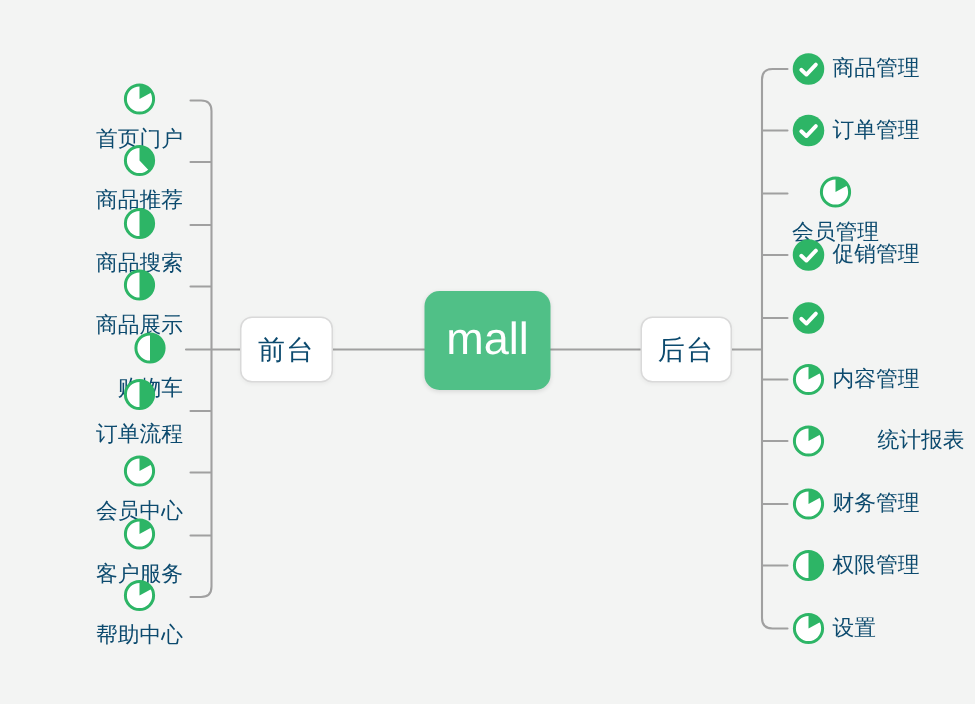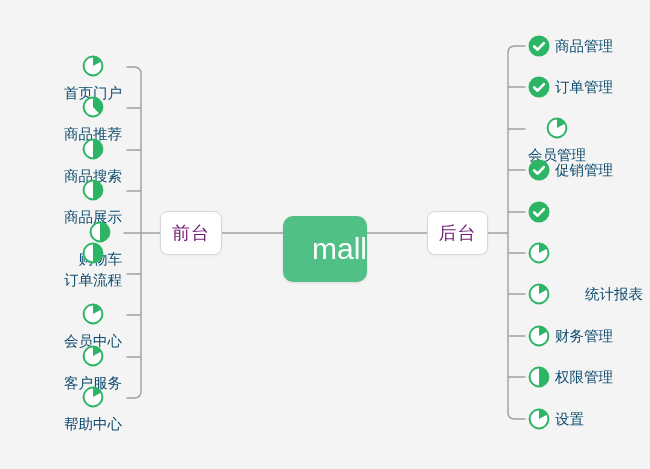--- a/index.html
+++ b/index.html
@@ -7,30 +7,29 @@
     position:relative;width:650px;height:469px;overflow:hidden;
     background:#f3f4f3;
     font-family:"Liberation Sans","DejaVu Sans",sans-serif;
   }
   .connector-svg{position:absolute;left:0;top:0;width:650px;height:469px;}
   .node{
     position:absolute;box-sizing:border-box;display:flex;
     align-items:center;justify-content:center;
     background:#ffffff;border:1px solid #d9d9d9;border-radius:8px;
     box-shadow:0 1px 3px rgba(0,0,0,0.05);
-    color:#701a75;font-size:18px;letter-spacing:1px;cursor:pointer;
+    color:#0c4a6e;font-size:18px;letter-spacing:1px;cursor:pointer;
   }
   .node-front{left:160px;top:211px;width:62px;height:44px;}
   .node-back{left:427px;top:211px;width:61px;height:44px;}
   .node-root{
-    left:283px;top:216px;width:84px;height:66px;
+    left:283px;top:194px;width:84px;height:66px;
     background:#50c087;border:none;border-radius:10px;
     color:#ffffff;font-size:30px;letter-spacing:0;
     box-shadow:0 1px 3px rgba(0,0,0,0.10);
-    justify-content:flex-end;
   }
   .row{
     position:absolute;height:24px;display:flex;align-items:center;
     gap:5px;cursor:pointer;white-space:nowrap;
   }
   .row.left{transform:translateY(-12px);flex-direction:column;}
   .row.right{transform:translateY(-12px);}
   .row .icon{width:22px;height:22px;display:inline-flex;flex:0 0 auto;}
   .row .label{font-size:14.5px;color:#0c4a6e;line-height:22px;}
 </style>
@@ -84,21 +83,21 @@
       </div>
       <div class="row left" style="top: 233px; right: 528px;">
         <span class="icon">
           <svg width="22" height="22" viewBox="0 0 22 22">
             <circle cx="11" cy="11" r="9.4" fill="#ffffff" stroke="#2db566" stroke-width="2"></circle>
             <path d="M11 11 L11 1.5999999999999996 A9.4 9.4 0 0 1 11.00 20.40 Z" fill="#2db566"></path>
           </svg>
         </span>
         <span class="label">购物车</span>
       </div>
-      <div class="row left" style="top: 279px; right: 528px; justify-content: flex-end;">
+      <div class="row left" style="top: 264px; right: 528px;">
         <span class="icon">
           <svg width="22" height="22" viewBox="0 0 22 22">
             <circle cx="11" cy="11" r="9.4" fill="#ffffff" stroke="#2db566" stroke-width="2"></circle>
             <path d="M11 11 L11 1.5999999999999996 A9.4 9.4 0 0 1 11.00 20.40 Z" fill="#2db566"></path>
           </svg>
         </span>
         <span class="label">订单流程</span>
       </div>
       <div class="row left" style="top: 315px; right: 528px;">
         <span class="icon">
@@ -173,20 +172,21 @@
           </svg>
         </span>
       </div>
       <div class="row right" style="top: 253px; left: 528px;">
         <span class="icon">
           <svg width="22" height="22" viewBox="0 0 22 22">
             <circle cx="11" cy="11" r="9.4" fill="#ffffff" stroke="#2db566" stroke-width="2"></circle>
             <path d="M11 11 L11 1.5999999999999996 A9.4 9.4 0 0 1 19.24 6.47 Z" fill="#2db566"></path>
           </svg>
         </span>
+        <span class="label">内容管理</span>
       </div>
       <div class="row right" style="top: 294px; left: 528px; gap: 35px;">
         <span class="icon">
           <svg width="22" height="22" viewBox="0 0 22 22">
             <circle cx="11" cy="11" r="9.4" fill="#ffffff" stroke="#2db566" stroke-width="2"></circle>
             <path d="M11 11 L11 1.5999999999999996 A9.4 9.4 0 0 1 19.24 6.47 Z" fill="#2db566"></path>
           </svg>
         </span>
         <span class="label">统计报表</span>
       </div>

